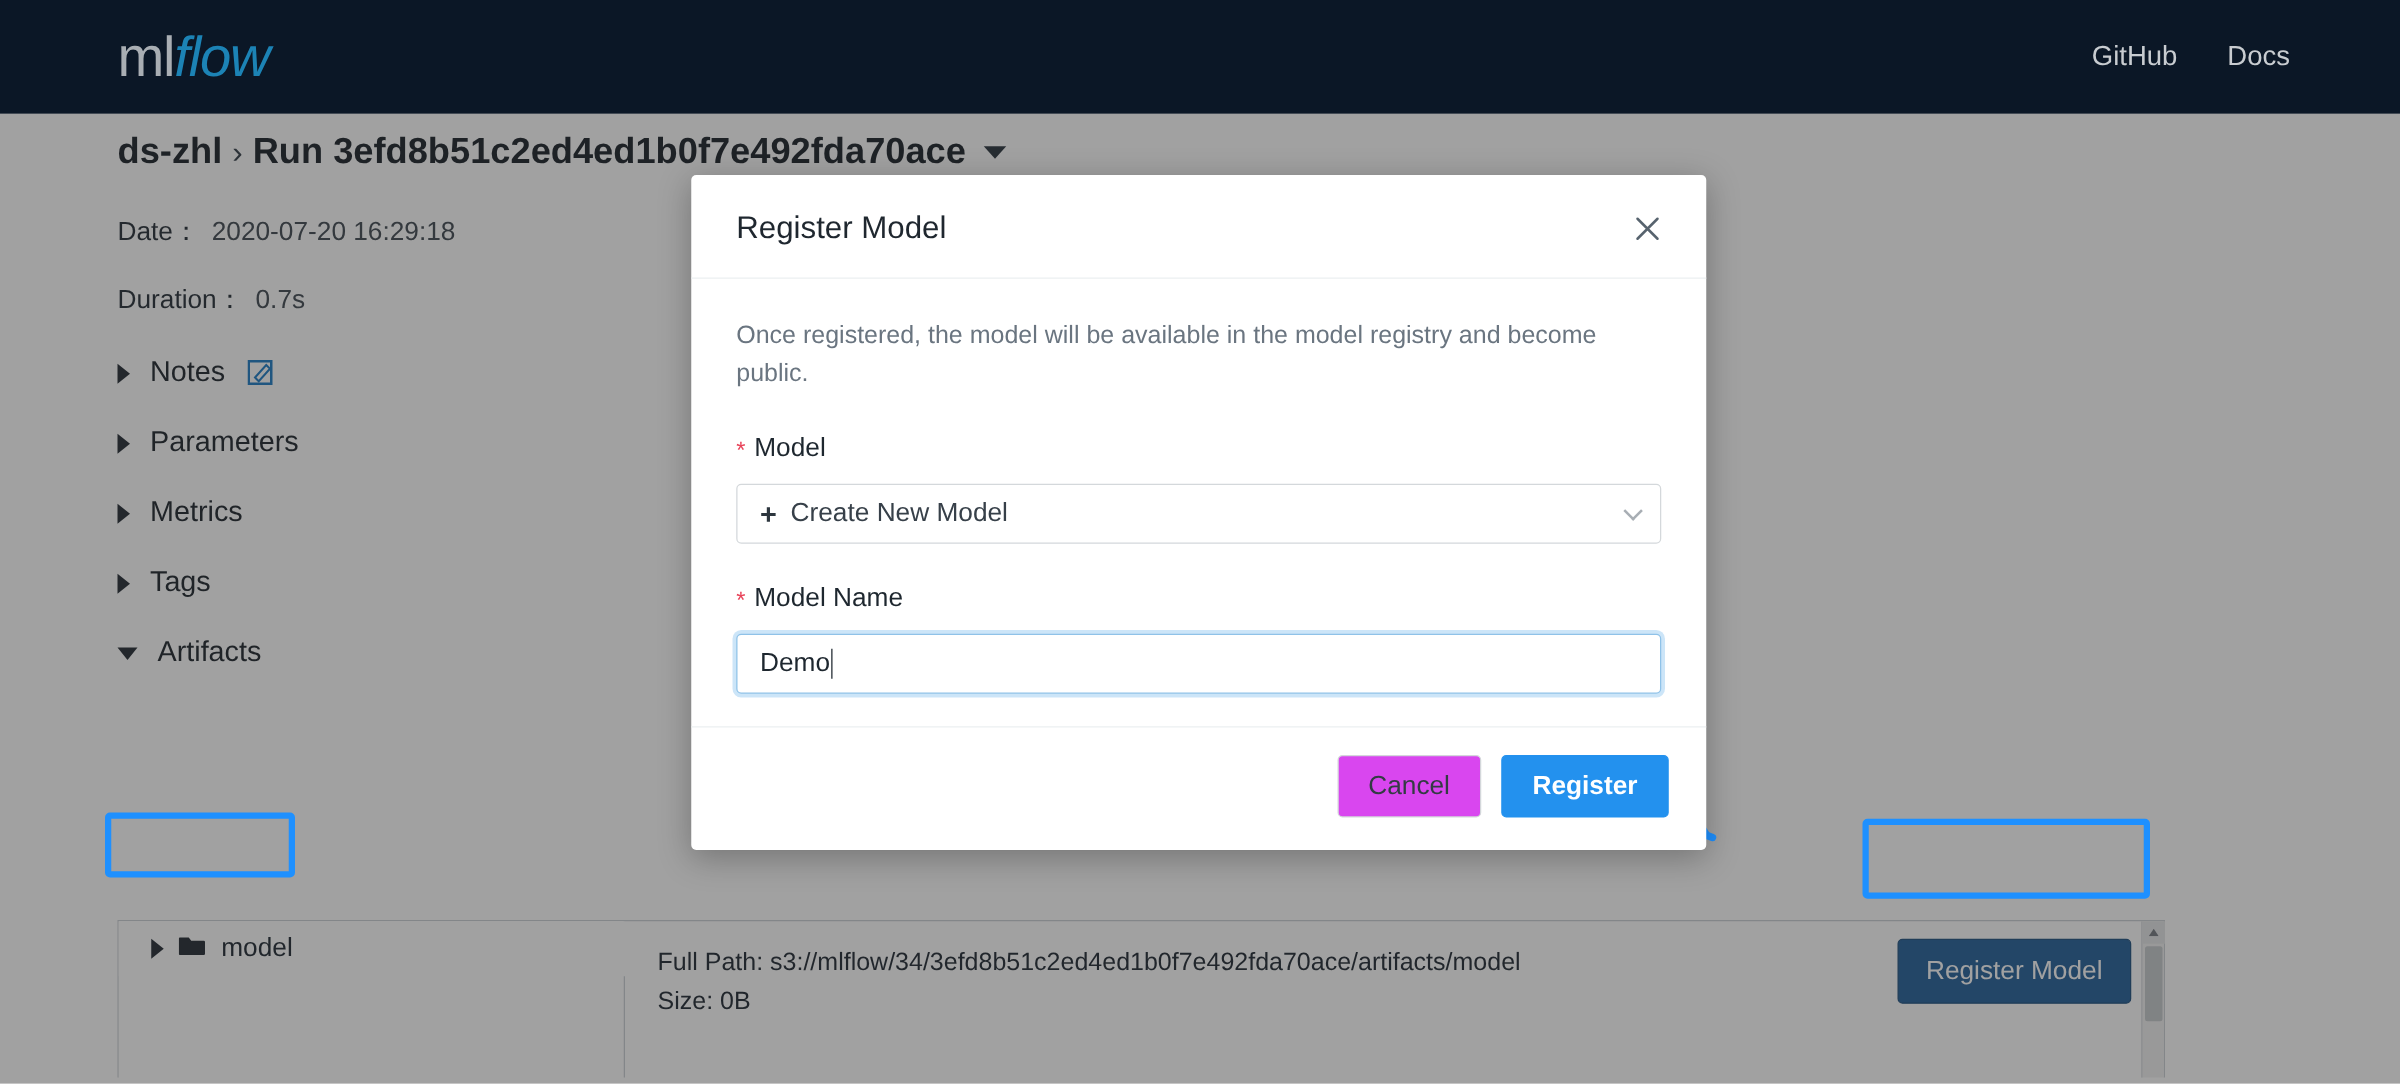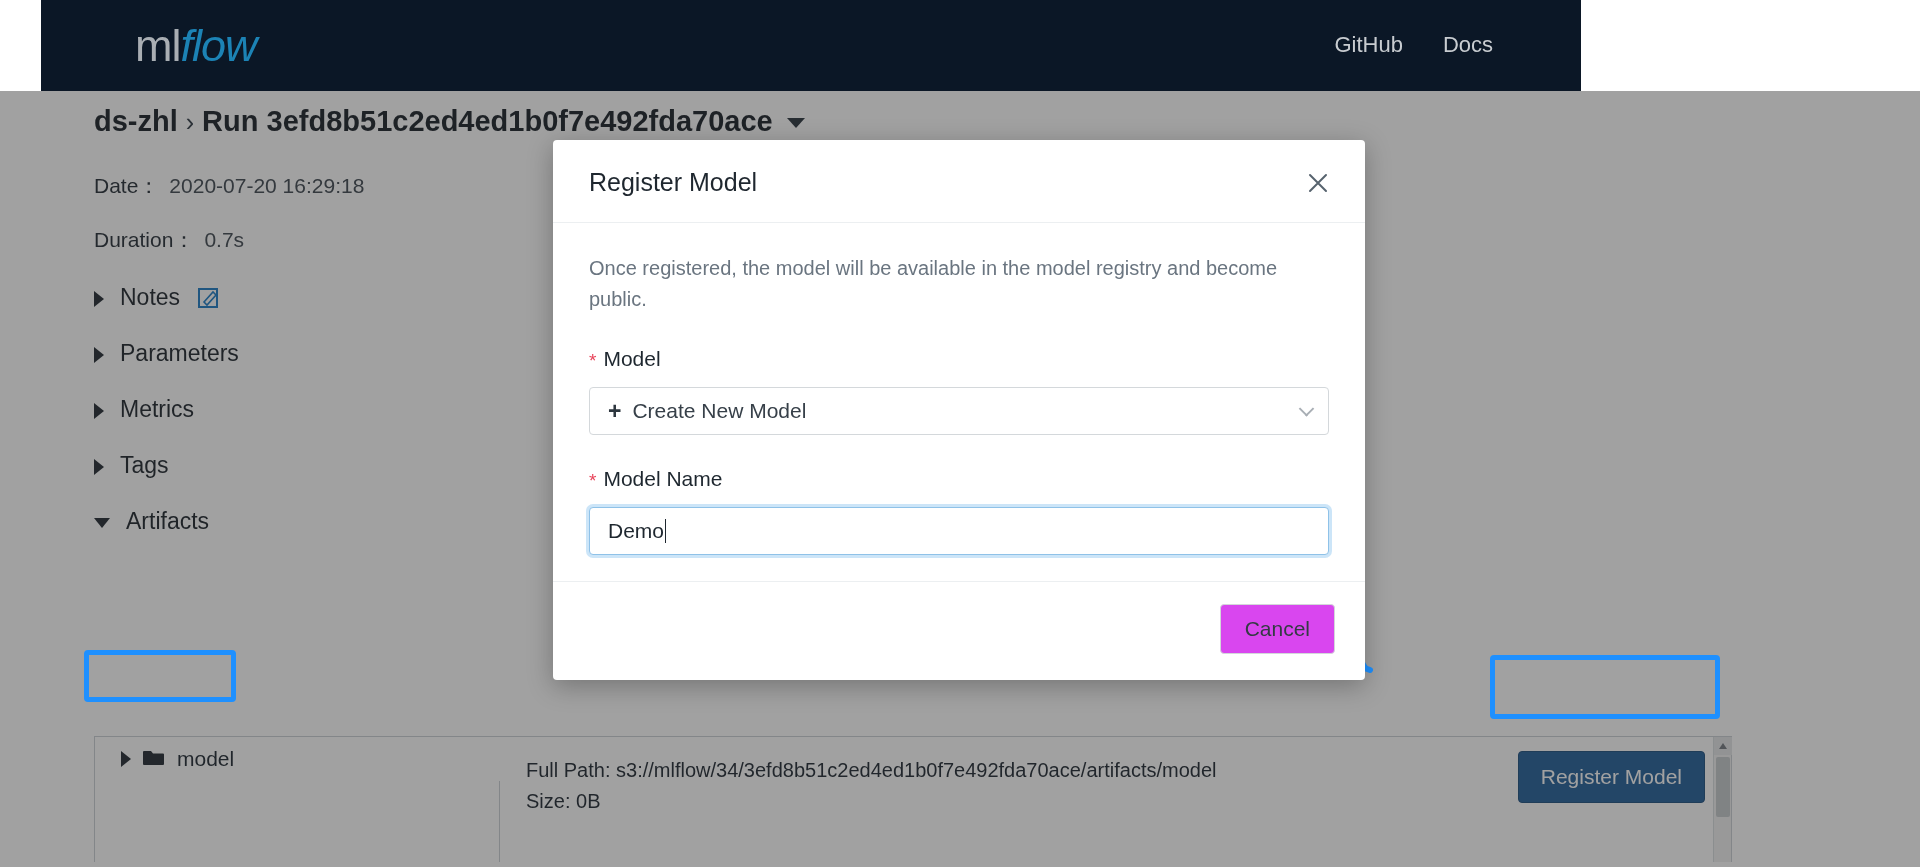--- a/index.html
+++ b/index.html
@@ -9,24 +9,23 @@
     overflow: hidden;
     font-family: "Liberation Sans", sans-serif;
     background: #ffffff;
   }
 
   #root { position: relative; width: 1920px; height: 867px; }
 
   
   .topnav {
     position: absolute; left: 0; top: 0;
-    width: 1540px; height: 91px;
+    width: 1920px; height: 91px;
     background: #0b1726;
     z-index: 5;
-    margin-left: 41px;
   }
   .logo {
     position: absolute; left: 94px; top: 20px;
     font-size: 45px; line-height: 52px;
     letter-spacing: -1px;
   }
   .logo .ml { color: #a9aeb3; font-weight: 400; }
   .logo .flow { color: #1c83b5; font-style: italic; font-weight: 500; }
 
   .navlinks {
@@ -367,16 +366,17 @@
       <div class="field-label">
         <span class="req">*</span><span>Model Name</span>
       </div>
       <div class="text-input">
         <span>Demo</span>
           <span class="caret-text"></span>
       </div>
     </div>
     <div class="modal-foot">
       <div class="btn btn-cancel">Cancel</div>
+      <div class="btn btn-primary">Register</div>
     </div>
   </div>
 
 </div>
 
 </body></html>

